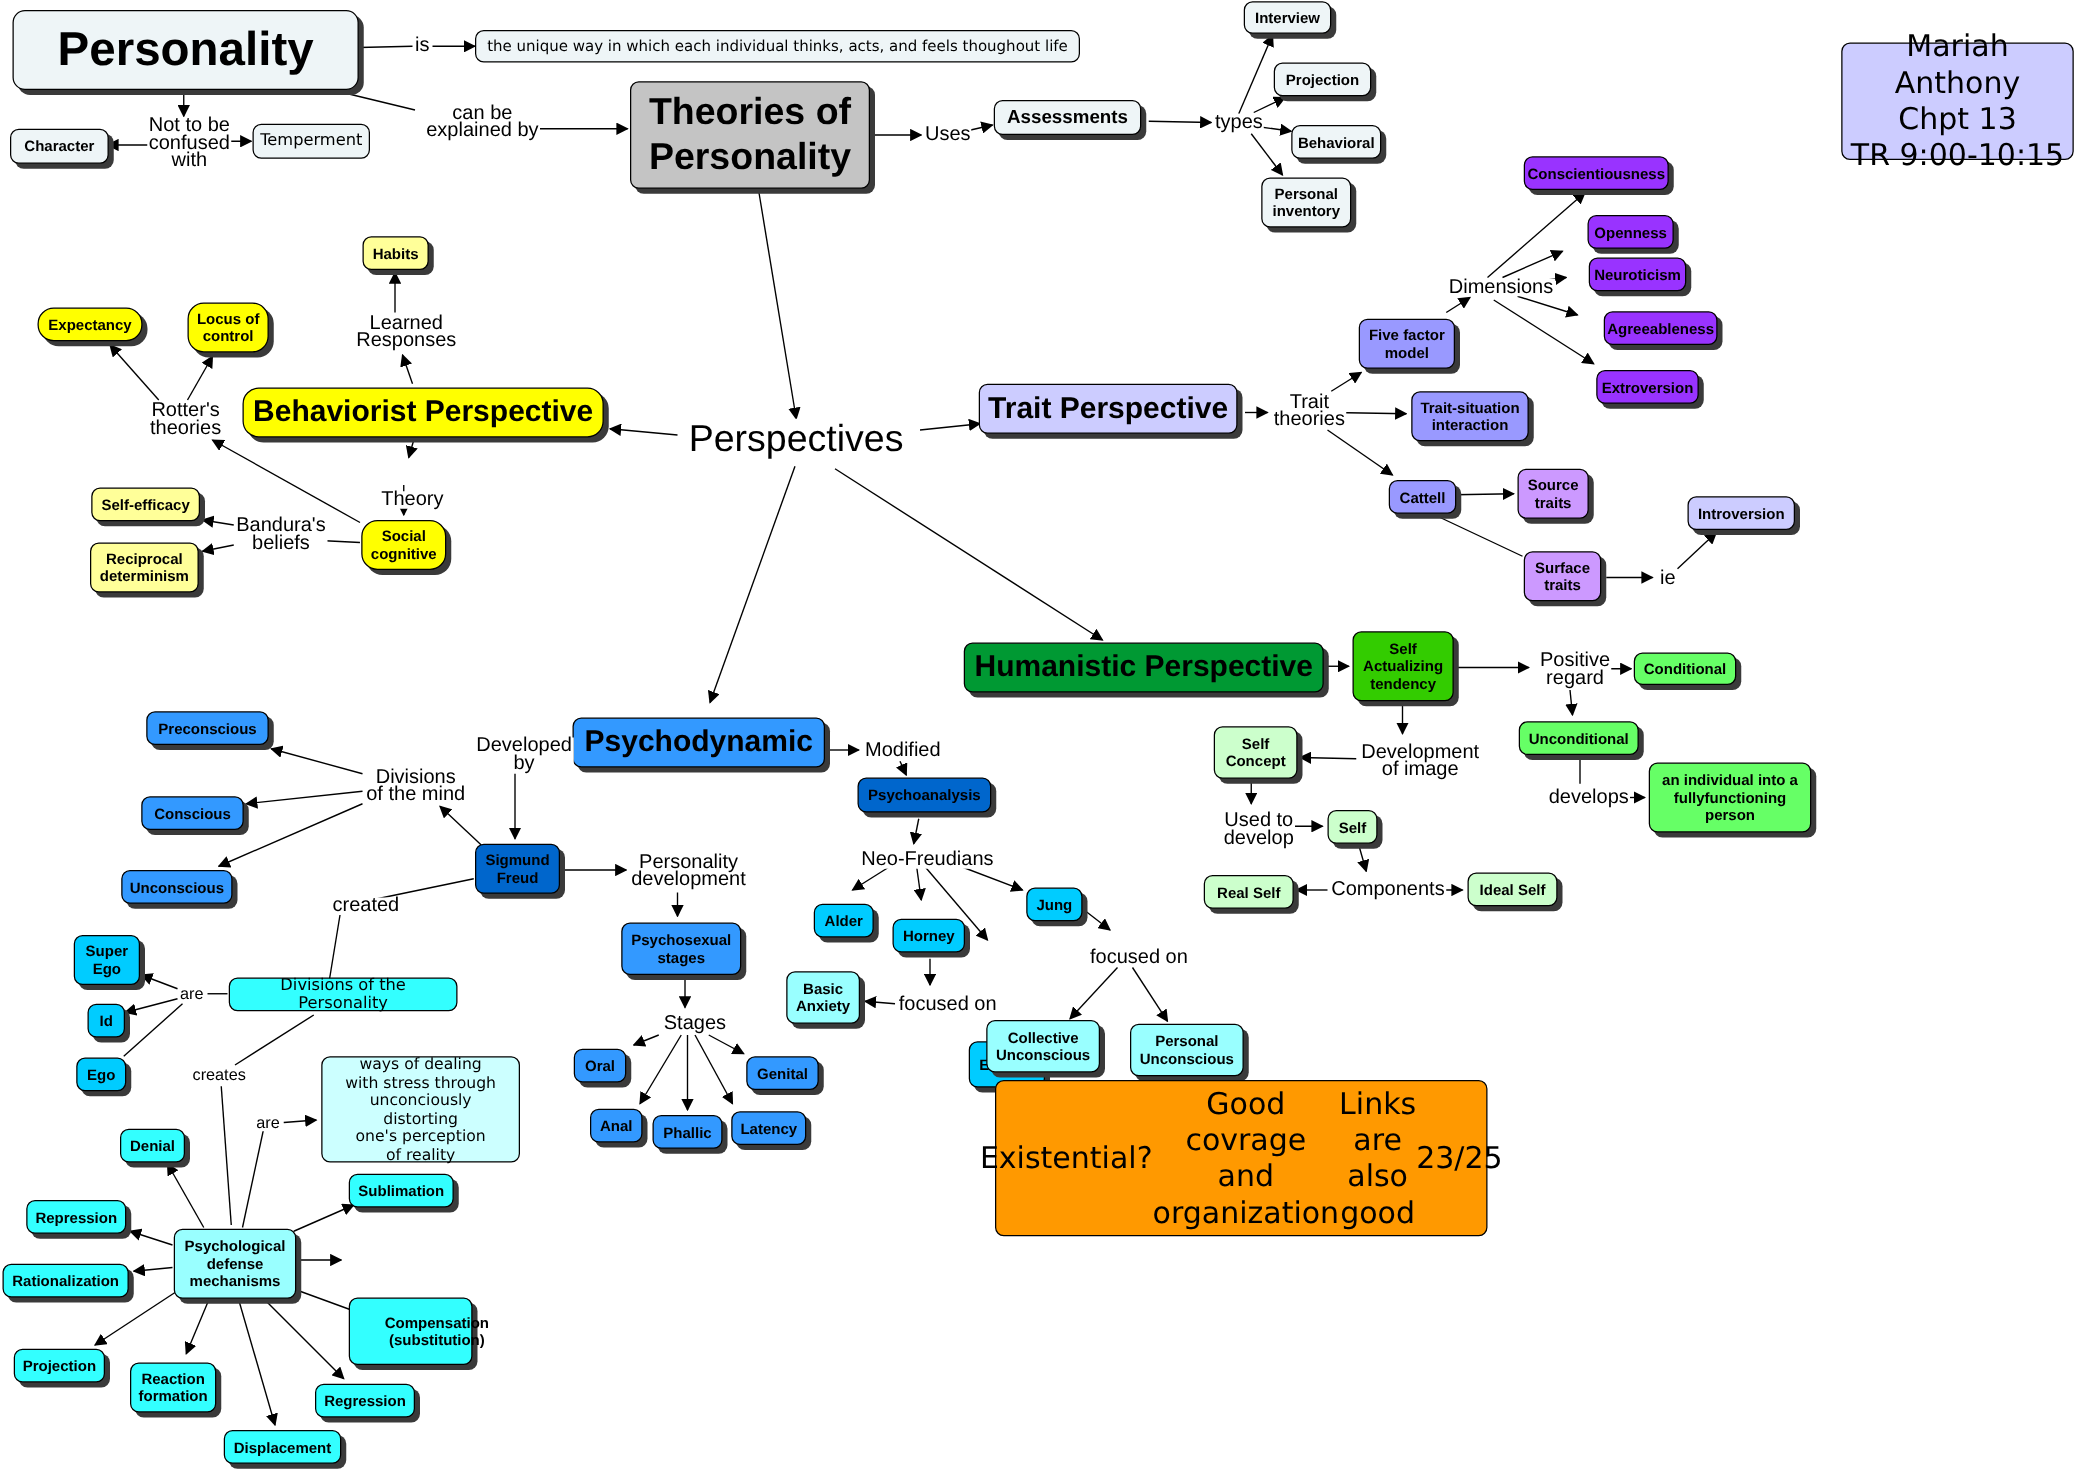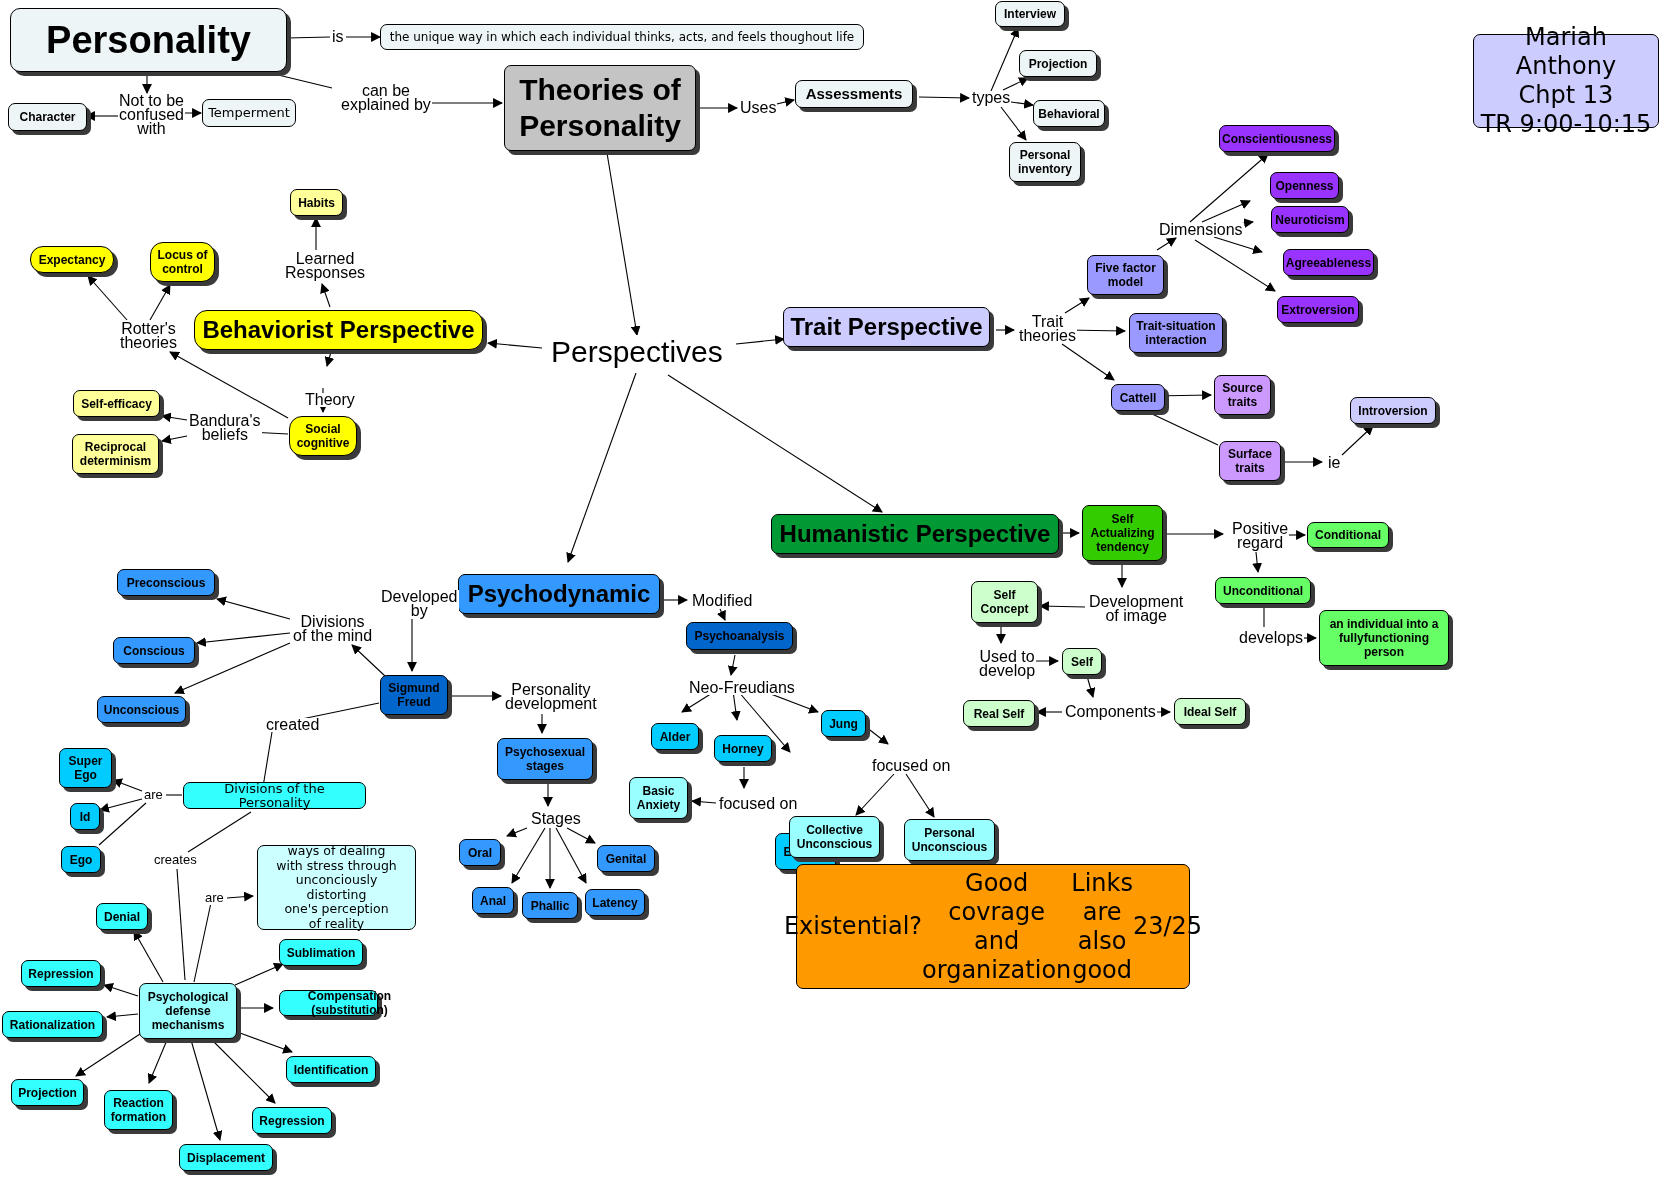--- a/index.html
+++ b/index.html
@@ -310,21 +310,21 @@
 mechanisms</div>
 <div class="node c-cyan" style="left:96px;top:903px;width:52px;height:27px;">Denial</div>
 <div class="node c-cyan" style="left:21px;top:960px;width:80px;height:27px;">Repression</div>
 <div class="node c-cyan" style="left:2px;top:1011px;width:101px;height:27px;">Rationalization</div>
 <div class="node c-cyan" style="left:11px;top:1079px;width:73px;height:27px;">Projection</div>
 <div class="node c-cyan" style="left:104px;top:1090px;width:69px;height:40px;">Reaction
 formation</div>
 <div class="node c-cyan" style="left:179px;top:1144px;width:94px;height:27px;">Displacement</div>
 <div class="node c-cyan" style="left:252px;top:1107px;width:80px;height:27px;">Regression</div>
 <div class="node c-cyan" style="left:286px;top:1056px;width:90px;height:27px;">Identification</div>
-<div class="node c-cyan" style="left:279px;top:990px;width:99px;height:26px;padding-left:48px;">Compensation
+<div class="node c-cyan" style="left:279px;top:1038px;width:99px;height:54px;padding-left:48px;">Compensation
 (substitution)</div>
 <div class="node c-cyan" style="left:279px;top:939px;width:84px;height:27px;">Sublimation</div>
 
 <div class="node c-orange plain" style="left:796px;top:864px;width:394px;height:125px;box-shadow:none;flex-direction:row;font-size:24px;line-height:29px;">
   <span>Existential?</span>
   <span>Good covrage and organization</span>
   <span>Links are also good</span>
   <span>23/25</span>
 </div>
 

